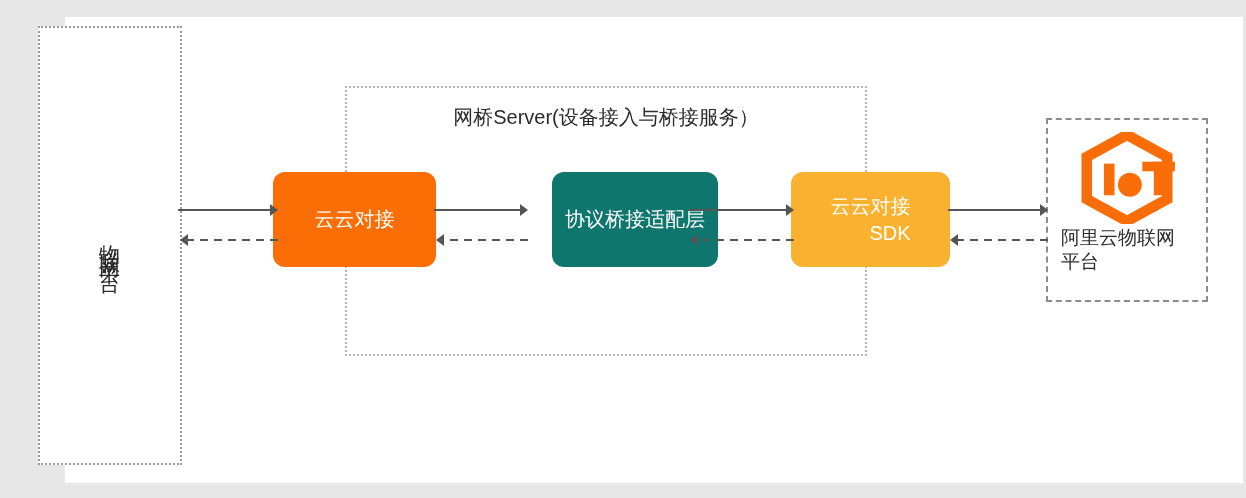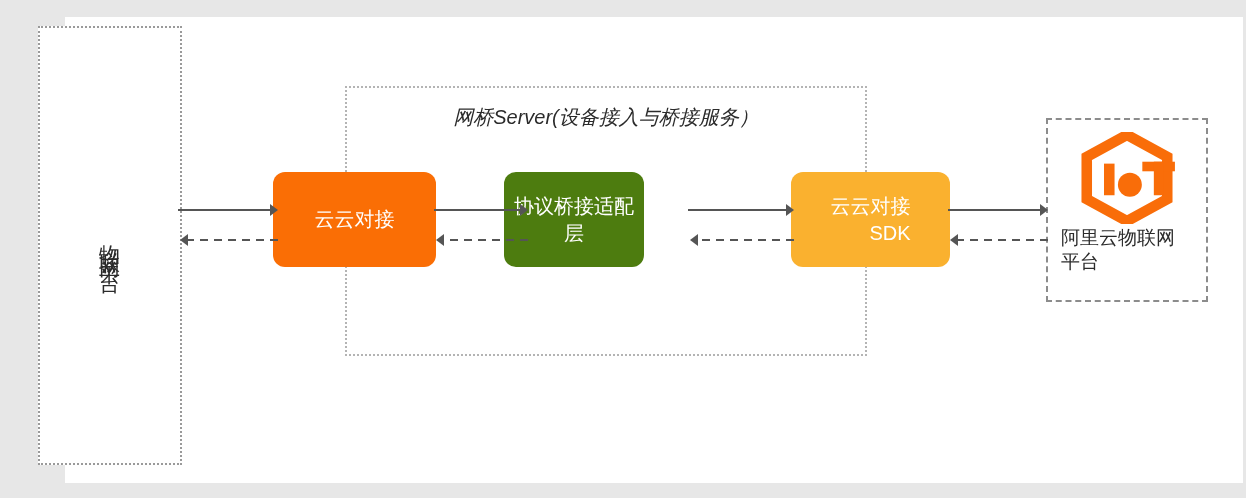--- a/index.html
+++ b/index.html
@@ -48,21 +48,20 @@
   
   #bridge-container {
     position: absolute;
     left: 345px;
     top: 86px;
     width: 522px;
     height: 270px;
     border: 2px dotted #b4b4b4;
     box-sizing: border-box;
     background: transparent;
-    font-style: italic;
   }
   #bridge-title {
     position: absolute;
     left: 0;
     top: 16px;
     width: 100%;
     text-align: center;
     font-size: 20px;
     color: #2b2b2b;
     font-weight: normal;
@@ -83,25 +82,25 @@
     padding: 0 8px;
   }
   #box-device-access {
     left: 273px;
     top: 172px;
     width: 163px;
     height: 95px;
     background: #fa6e05;
   }
   #box-protocol-adapter {
-    left: 504px;
+    left: 552px;
     top: 172px;
-    width: 140px;
+    width: 166px;
     height: 95px;
-    background: #4d7c0f;
+    background: #0f766e;
   }
   #box-cloud-sdk {
     left: 791px;
     top: 172px;
     width: 159px;
     height: 95px;
     background: #fab12f;
     text-align: right;
   }
 

